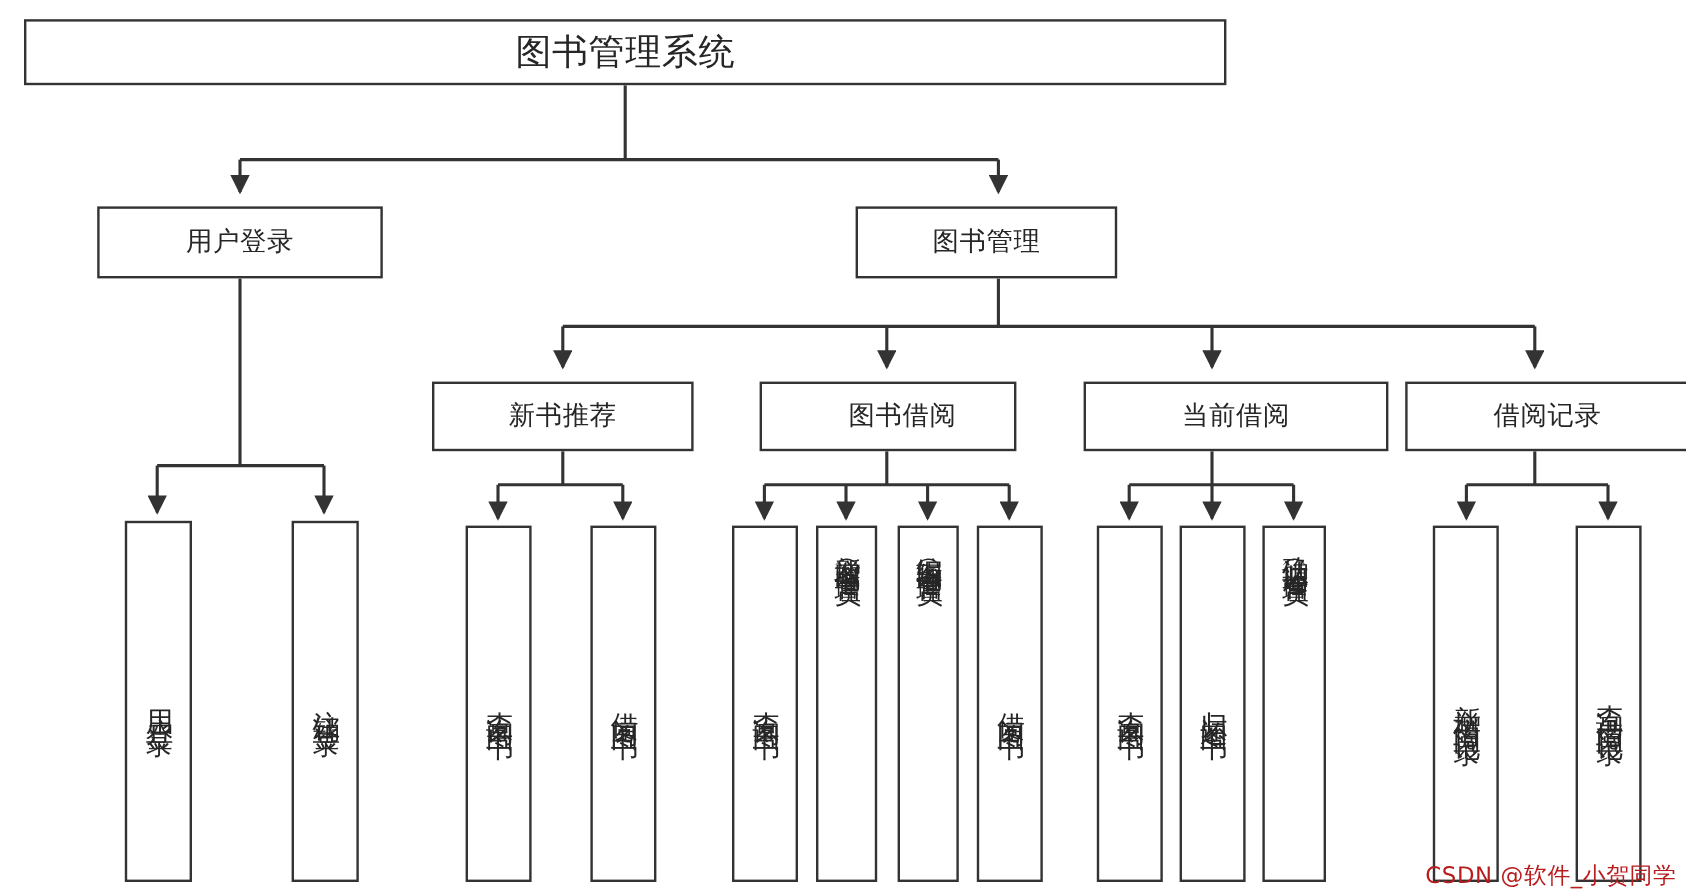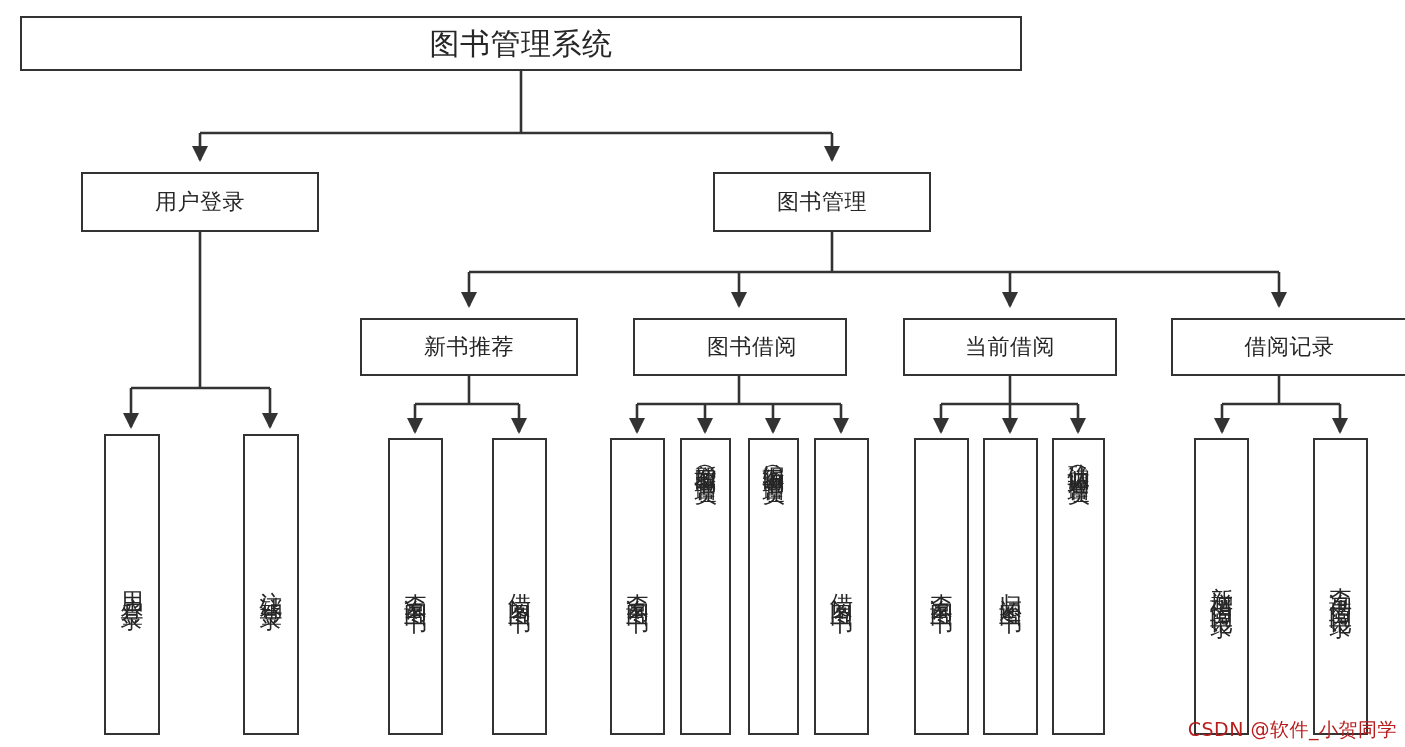--- a/index.html
+++ b/index.html
@@ -151,21 +151,21 @@
   </div>
 
   <div class="node horiz" style="left:360px; top:318px; width:218px; height:58px;">
     <span class="label">新书推荐</span>
   </div>
 
   <div class="node horiz" style="left:633px; top:318px; width:214px; height:58px;padding-left:24px;">
     <span class="label">图书借阅</span>
   </div>
 
-  <div class="node horiz" style="left:903px; top:318px; width:214px; height:58px;">
+  <div class="node horiz" style="left:903px; top:318px; width:254px; height:58px;">
     <span class="label">当前借阅</span>
   </div>
 
   <div class="node horiz" style="left:1171px; top:318px; width:237px; height:58px;">
     <span class="label">借阅记录</span>
   </div>
 
   <div class="node vert center" style="left:104px; top:434px; width:56px; height:301px;">
     <span class="label">用户登录</span>
   </div>

